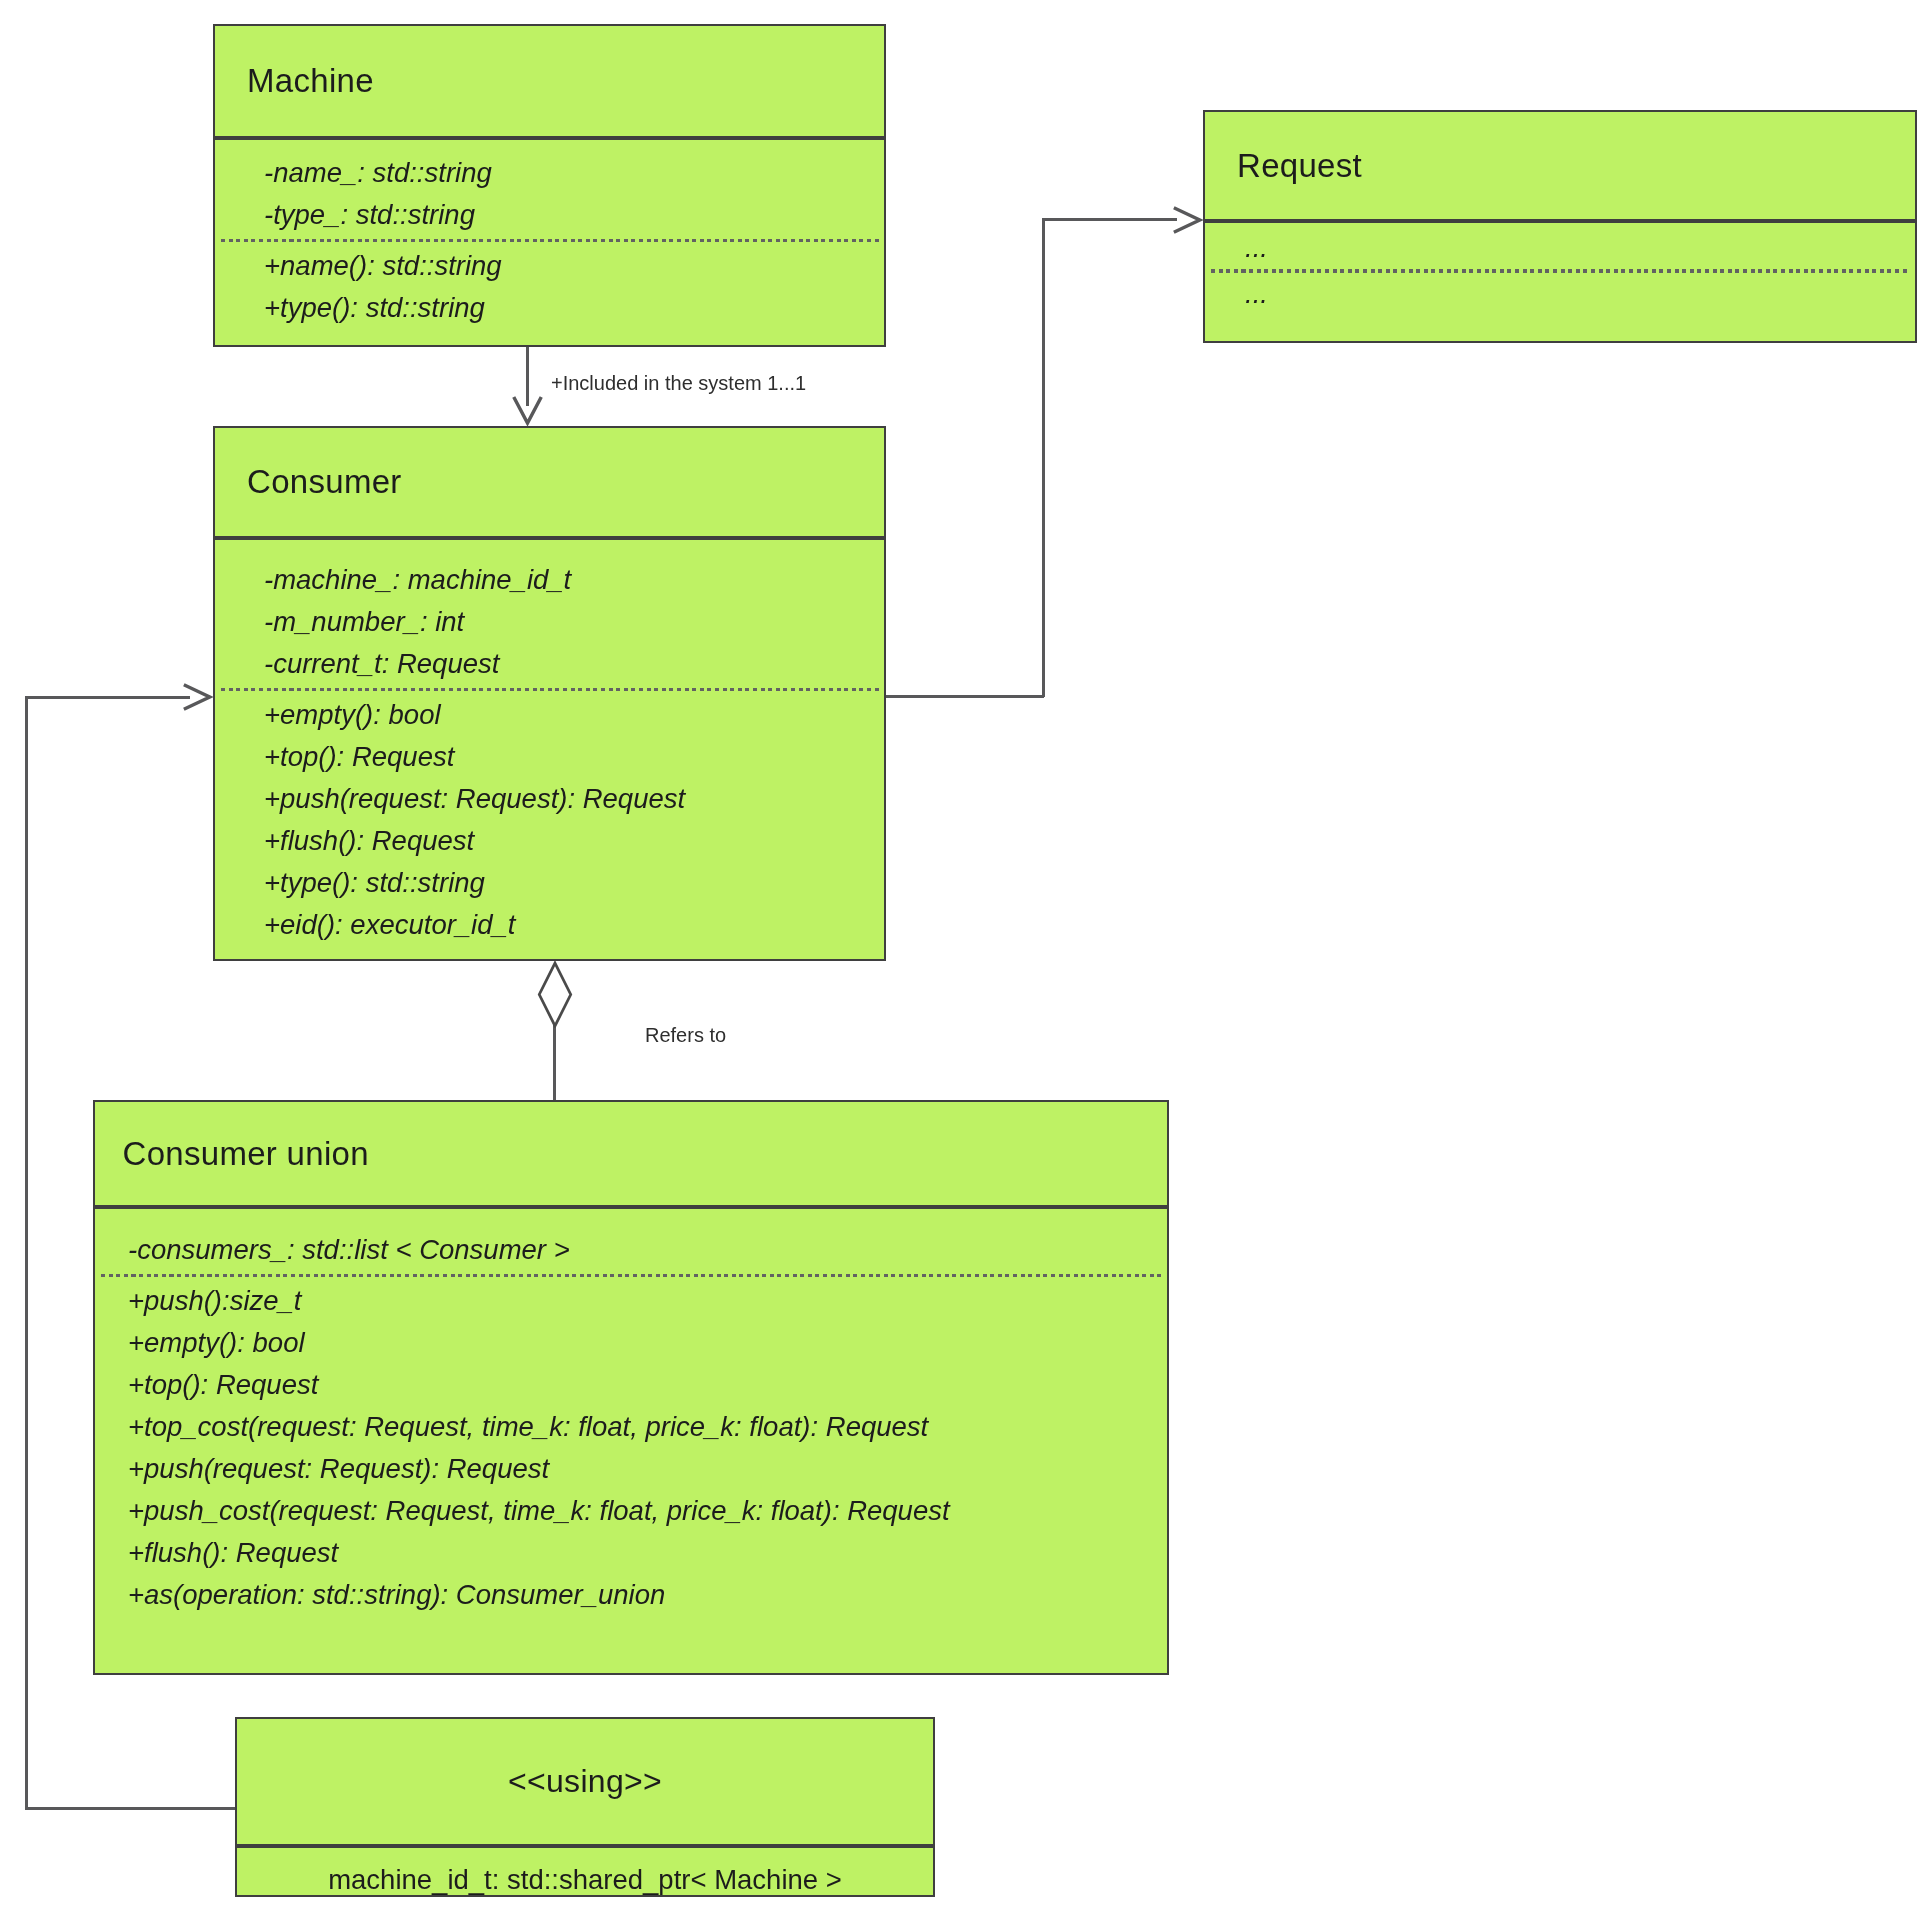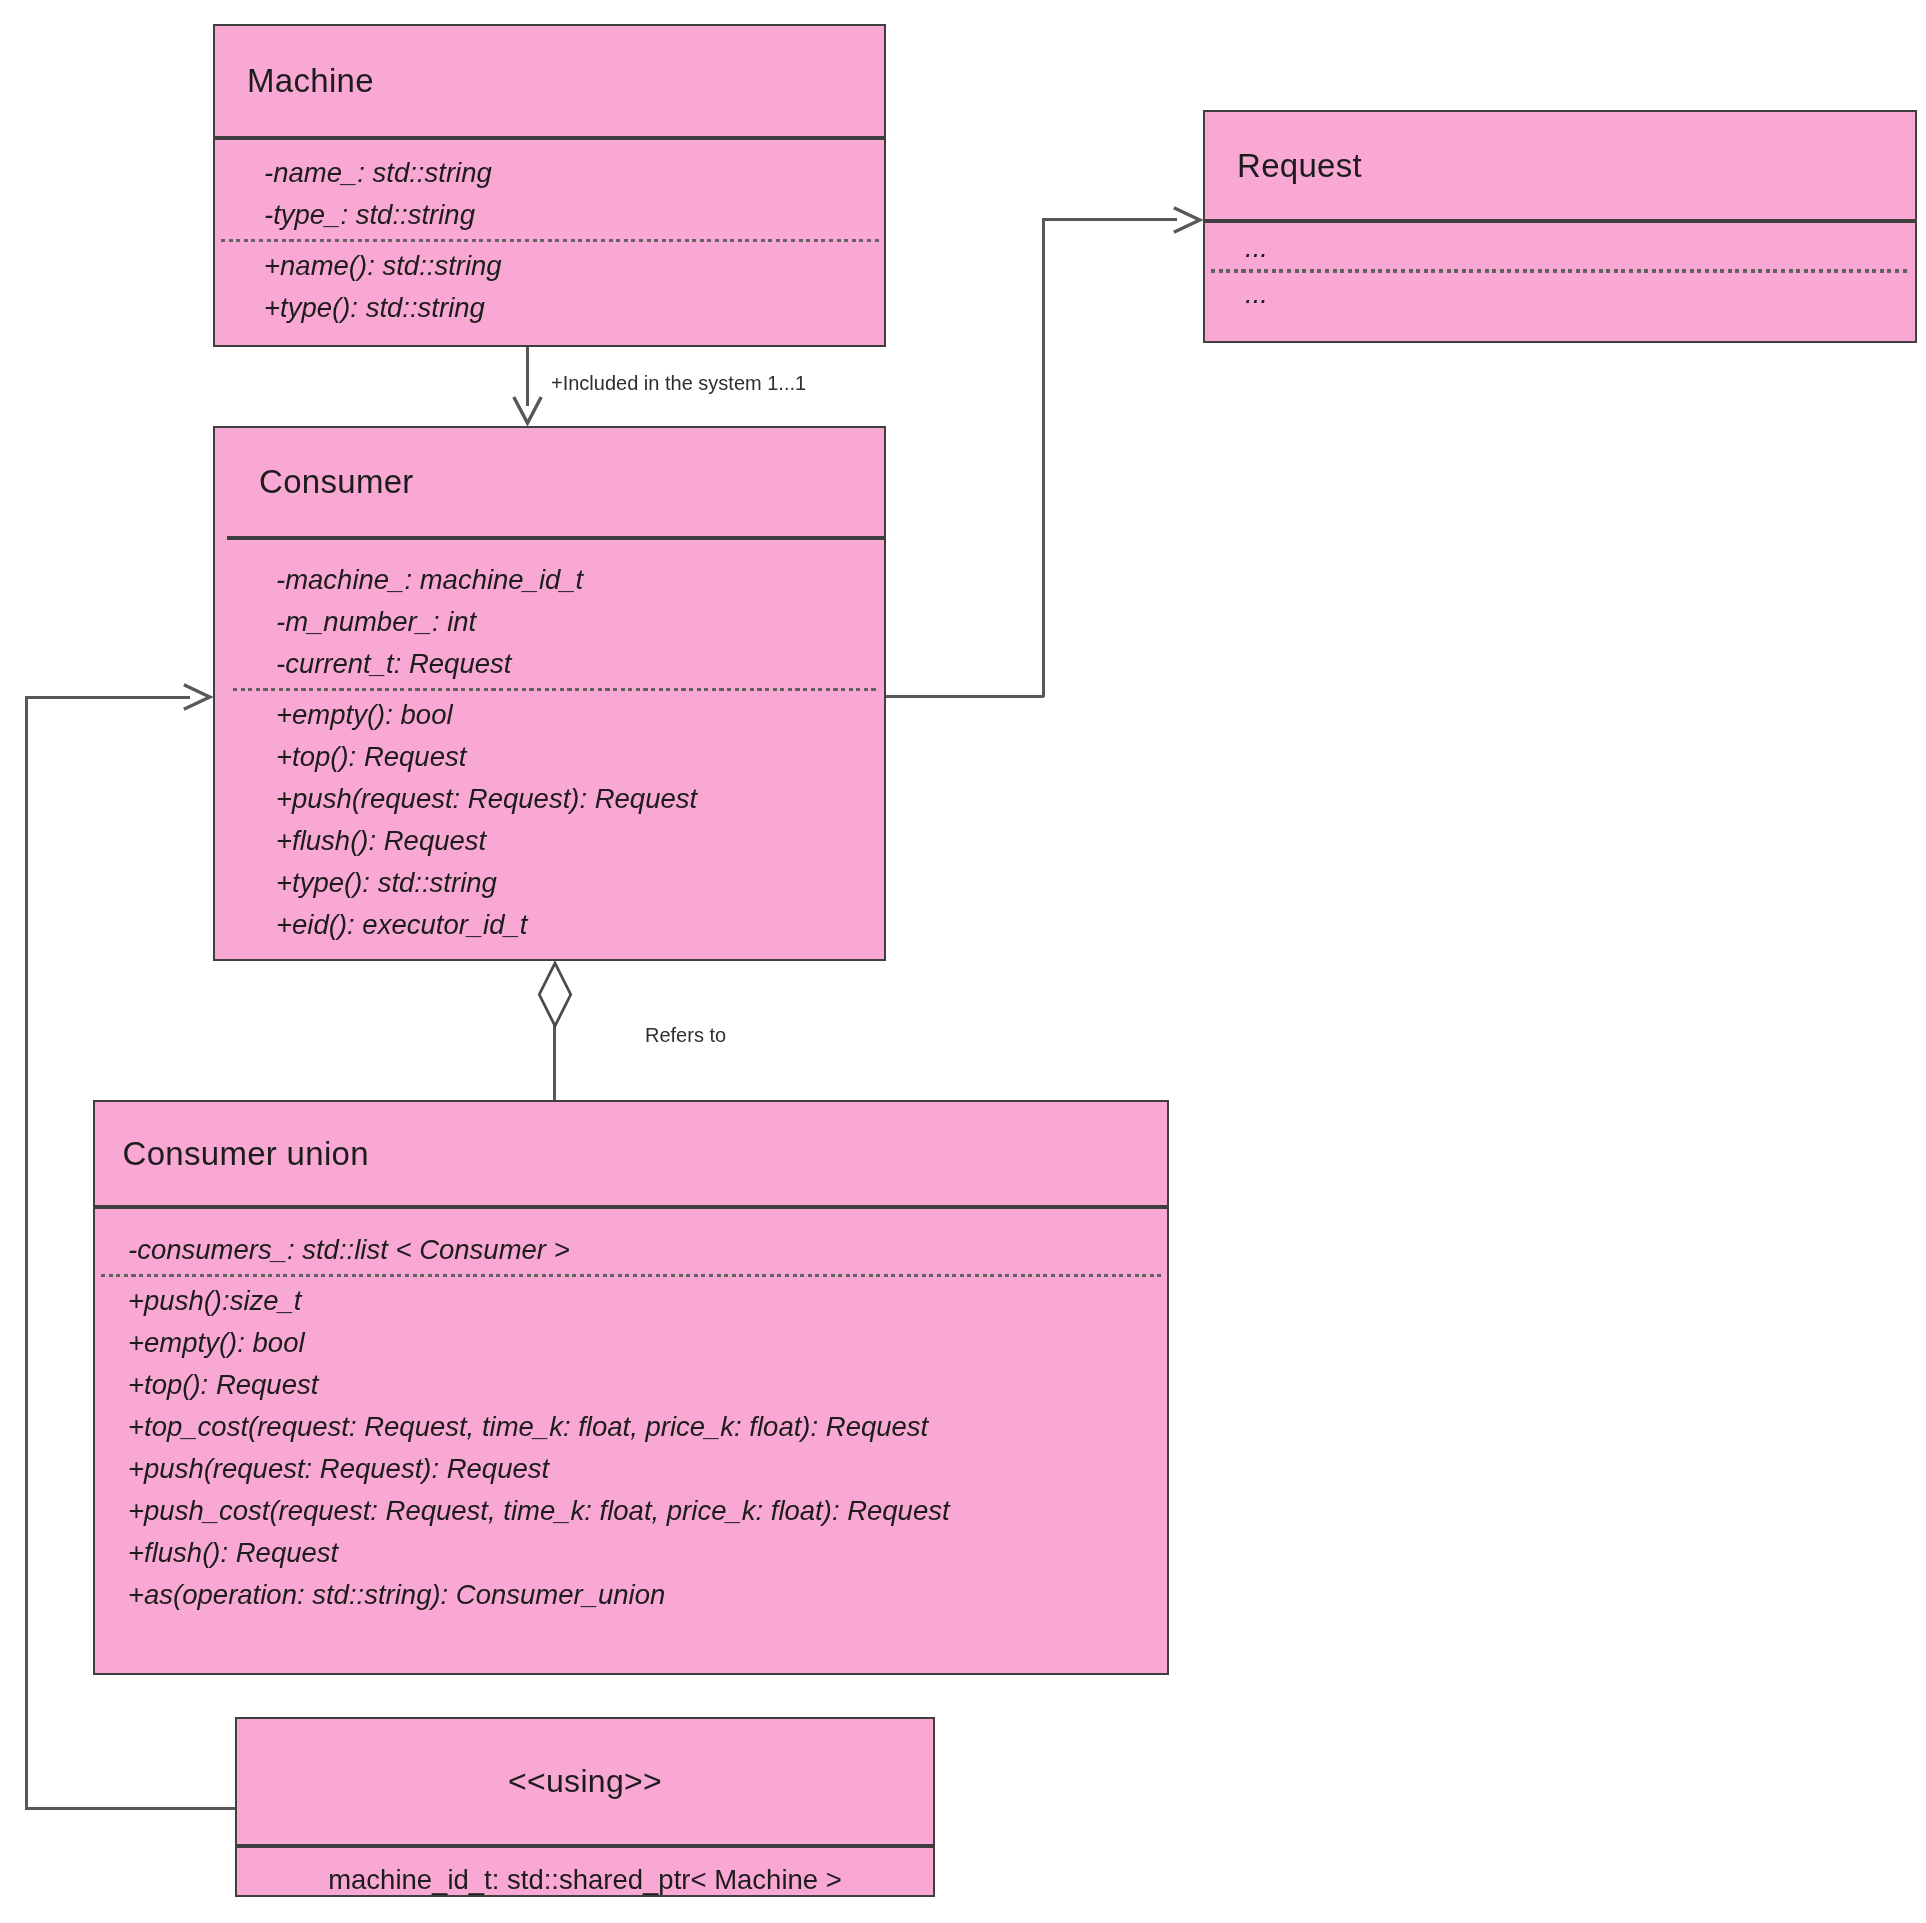--- a/index.html
+++ b/index.html
@@ -12,21 +12,21 @@
     position: relative;
     width: 1926px;
     height: 1923px;
     background: #ffffff;
     overflow: hidden;
   }
 
   
   .uml-class {
     position: absolute;
-    background: #f9a8d4;
+    background: #bef264;
     border: 2.7px solid #3f3f3f;
     box-sizing: border-box;
     color: #1c1c1c;
   }
   .uml-title {
     display: flex;
     align-items: center;
     padding-left: 32px;
     font-size: 33px;
     letter-spacing: 0.3px;
@@ -132,21 +132,21 @@
 
   <div class="uml-class" style="left:1203px; top:110px; width:714px; height:233px;">
     <div class="uml-title" style="height:111px;">Request</div>
     <div class="uml-body pad-request" style="padding-top:5.5px;">
       <div class="member" style="height:38px; line-height:38px;">...</div>
       <div class="dotted-sep"></div>
       <div class="member" style="height:38px; line-height:38px;">...</div>
     </div>
   </div>
 
-  <div class="uml-class" style="left:213px; top:426px; width:673px; height:535px;padding-left:12px;">
+  <div class="uml-class" style="left:213px; top:426px; width:673px; height:535px;">
     <div class="uml-title" style="height:112px;">Consumer</div>
     <div class="uml-body pad-consumer" style="padding-top:19px;">
       <div class="member">-machine_: machine_id_t</div>
       <div class="member">-m_number_: int</div>
       <div class="member">-current_t: Request</div>
       <div class="dotted-sep"></div>
       <div class="member">+empty(): bool</div>
       <div class="member">+top(): Request</div>
       <div class="member">+push(request: Request): Request</div>
       <div class="member">+flush(): Request</div>

